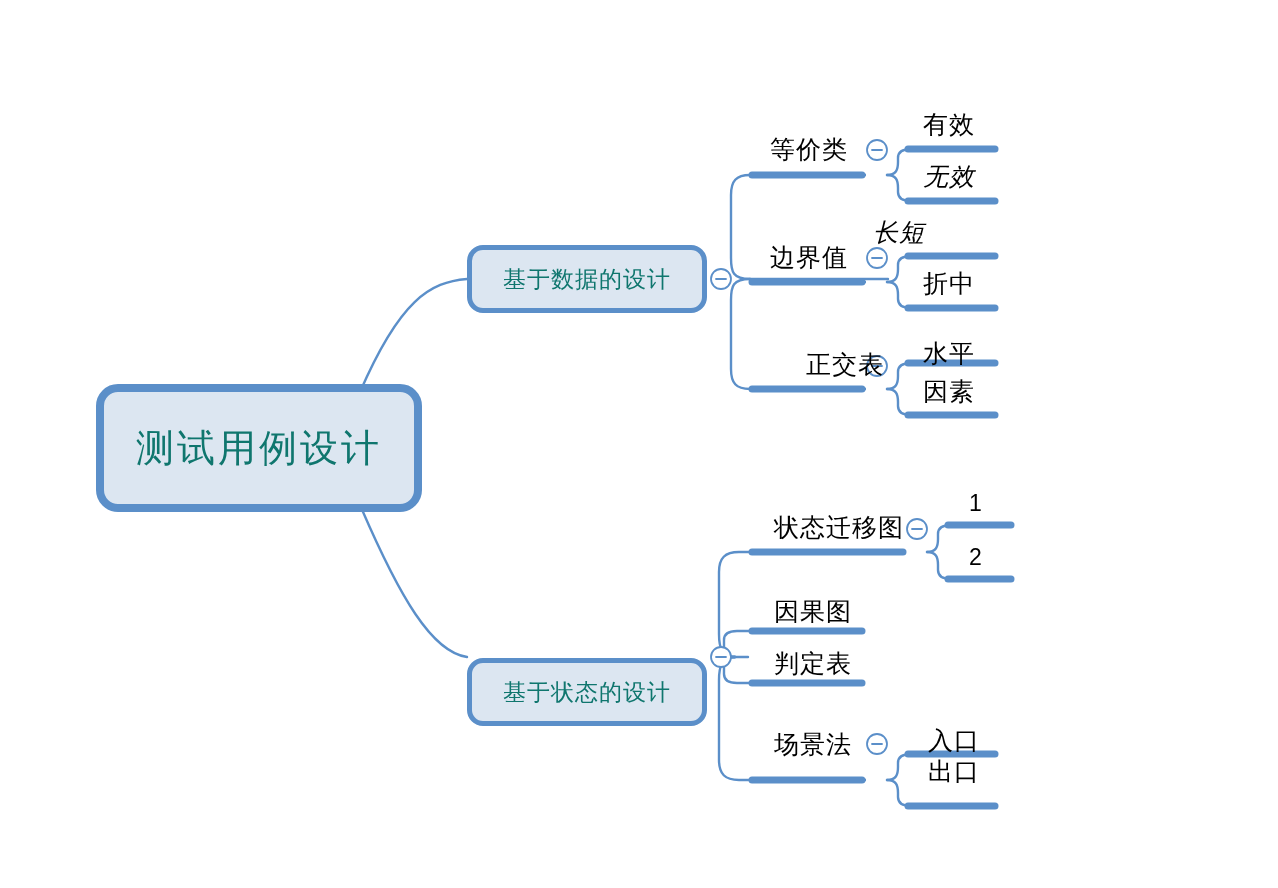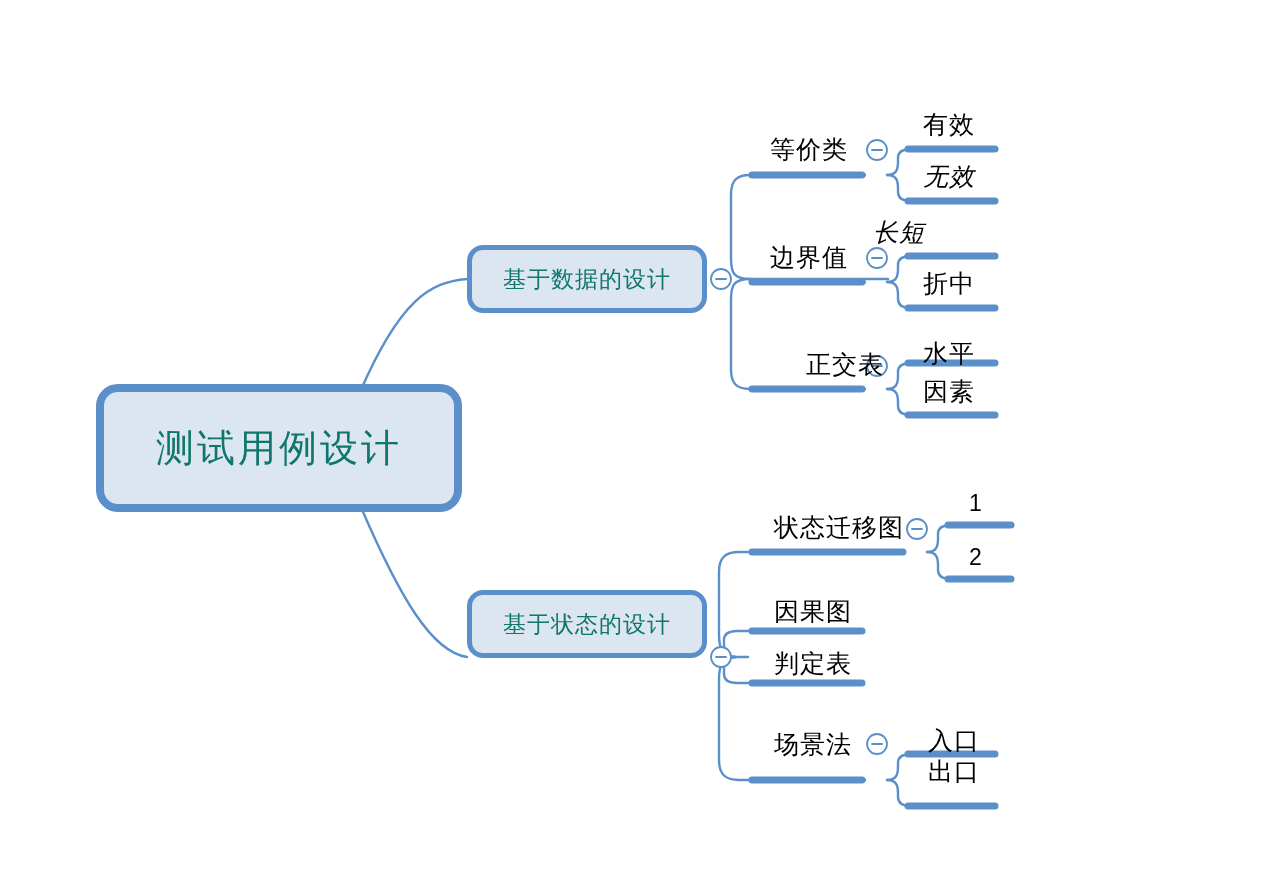--- a/index.html
+++ b/index.html
@@ -31,33 +31,33 @@
     display: flex;
     align-items: center;
     justify-content: center;
     color: #0f766e;
     letter-spacing: 1px;
     white-space: nowrap;
   }
   .node-root {
     left: 96px;
     top: 384px;
-    width: 366px;
+    width: 326px;
     height: 128px;
     border-width: 8px;
     border-radius: 22px;
     font-size: 38px;
     letter-spacing: 3px;
   }
   .node-l2 {
     font-size: 23px;
     height: 68px;
   }
   .node-l2-a { left: 467px; top: 245px; width: 240px; }
-  .node-l2-b { left: 467px; top: 590px; width: 240px; }
+  .node-l2-b { left: 467px; top: 658px; width: 240px; }
 
   .leaf-label {
     position: absolute;
     color: #000000;
     font-size: 25px;
     letter-spacing: 1px;
     white-space: nowrap;
     line-height: 1;
   }
   .leaf-label.num { font-size: 23px; }

